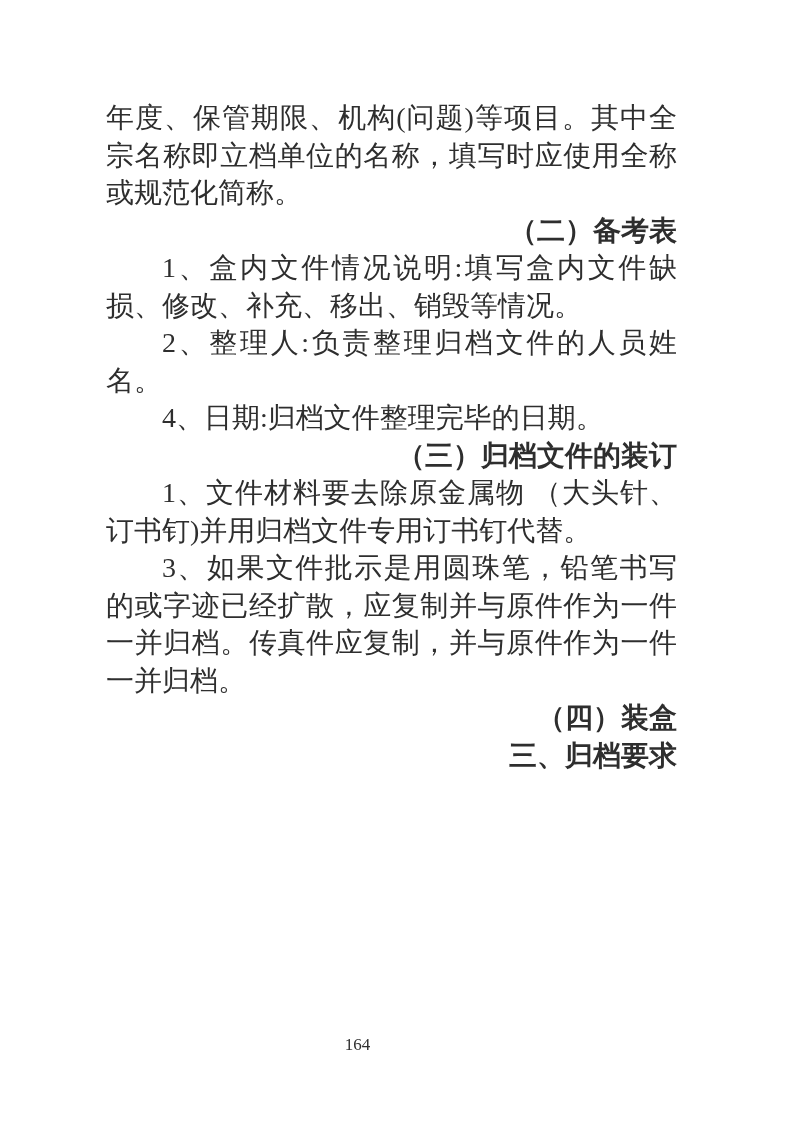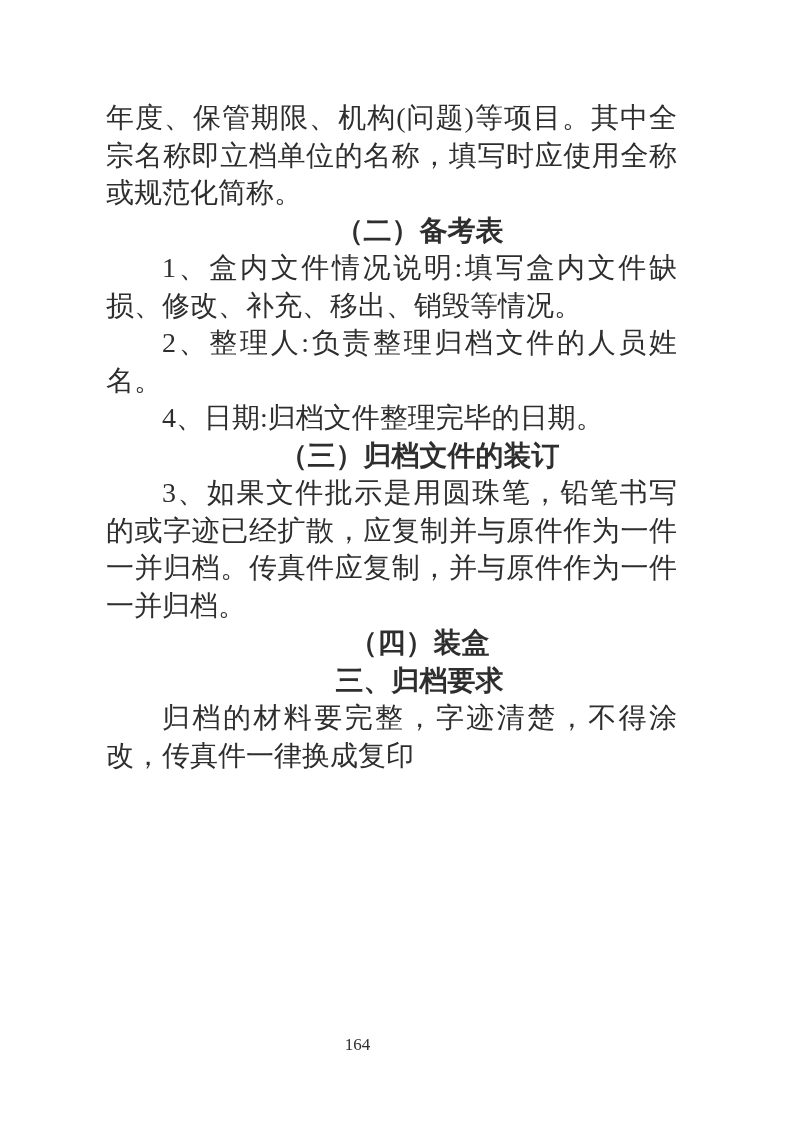--- a/index.html
+++ b/index.html
@@ -35,21 +35,21 @@
   }
   p.body {
     text-indent: 2em;
   }
   p.continuation {
     text-indent: 0;
   }
   p.heading {
     font-weight: bold;
     text-indent: 2em;
-    text-align: center;
+    text-align: right;
   }
   .footer {
     position: absolute;
     left: 0;
     top: 1034px;
     width: 715px;
     text-align: center;
     font-size: 17px;
     line-height: 22px;
     color: #2e2e2e;
@@ -59,21 +59,21 @@
 <body>
 
 <div class="page">
   <div class="content" id="doc-content">
       <p class="continuation">年度、保管期限、机构(问题)等项目。其中全宗名称即立档单位的名称，填写时应使用全称或规范化简称。</p>
       <p class="heading">（二）备考表</p>
       <p class="body">1、盒内文件情况说明:填写盒内文件缺损、修改、补充、移出、销毁等情况。</p>
       <p class="body">2、整理人:负责整理归档文件的人员姓名。</p>
       <p class="body">4、日期:归档文件整理完毕的日期。</p>
       <p class="heading">（三）归档文件的装订</p>
+      <p class="body">1、文件材料要去除原金属物 （大头针、订书钉)并用归档文件专用订书钉代替。</p>
       <p class="body">3、如果文件批示是用圆珠笔，铅笔书写的或字迹已经扩散，应复制并与原件作为一件一并归档。传真件应复制，并与原件作为一件一并归档。</p>
       <p class="heading">（四）装盒</p>
       <p class="heading">三、归档要求</p>
-      <p class="body">归档的材料要完整，字迹清楚，不得涂改，传真件一律换成复印</p>
     </div>
   <div class="footer">
     <span>164</span>
   </div>
 </div>
 
 </body></html>

